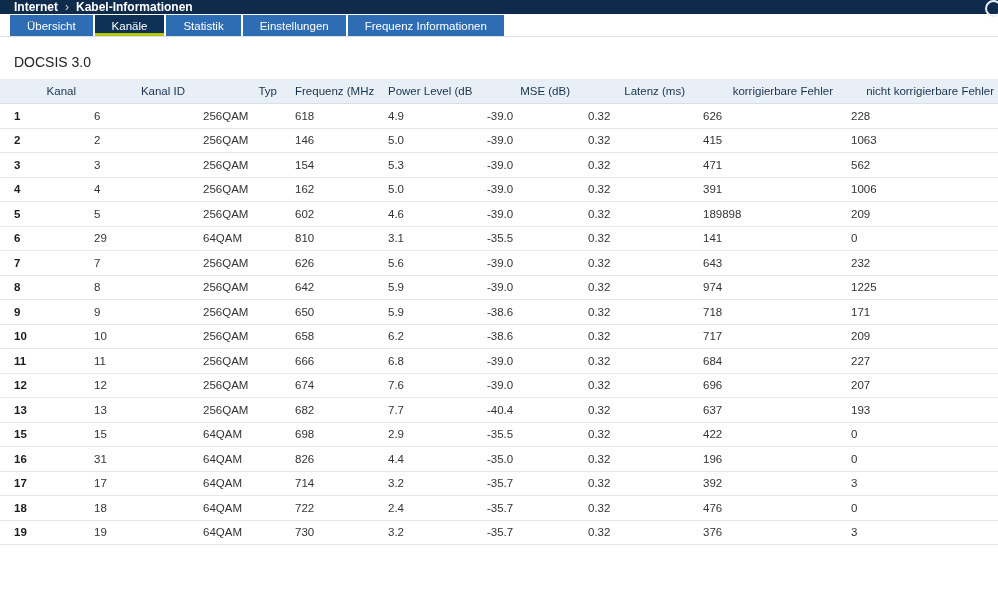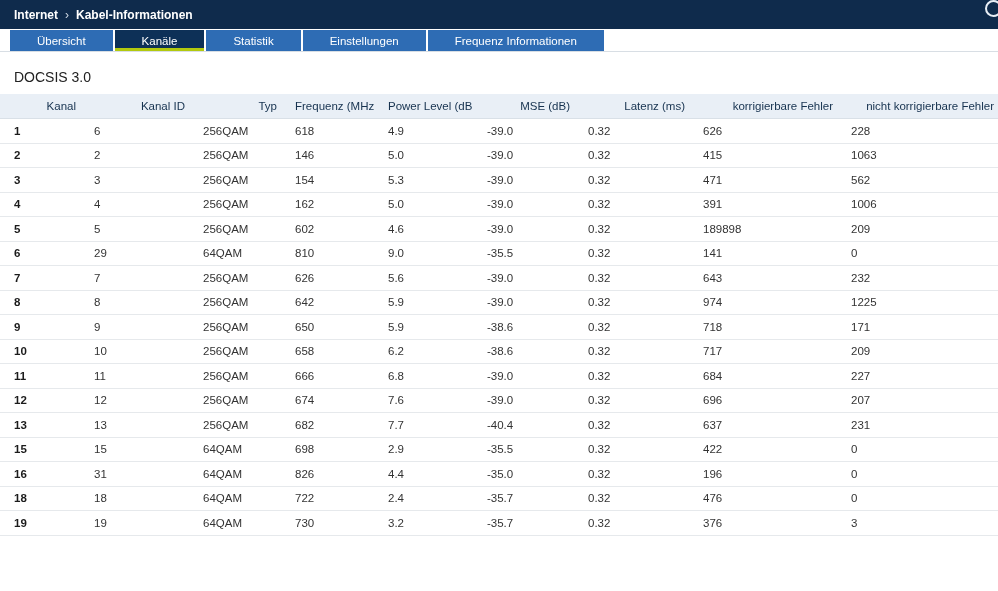--- a/index.html
+++ b/index.html
@@ -6,21 +6,21 @@
   html, body { margin: 0; padding: 0; }
   body {
     width: 998px; height: 591px;
     font-family: "Liberation Sans", sans-serif;
     background: #ffffff;
     overflow: hidden;
     position: relative;
   }
   
   .topbar {
-    height: 29px;
+    height: 14px;
     background: var(--topbar-bg, #0f2b4c);
     display: flex; align-items: center;
     padding: 0 14px;
     position: relative;
   }
   .breadcrumb { display: flex; align-items: center; gap: 7px; color: #ffffff; font-size: 12px; font-weight: bold; }
   .breadcrumb .sep { font-weight: normal; color: #cfd9e4; font-size: 12px; }
   .help-circle {
     position: absolute; right: -4px; top: 0px;
     width: 17px; height: 17px;
@@ -33,21 +33,21 @@
     background: #ffffff;
     display: flex; gap: 2px;
     padding: 1px 0 0 10px;
     border-bottom: 1px solid #d8dee4;
   }
   .tab {
     background: var(--tab-bg, #2e6cb4);
     color: #ffffff;
     font-size: 11.5px;
     display: flex; align-items: center;
-    padding: 0 27px;
+    padding: 0 17px;
     cursor: pointer;
     white-space: nowrap;
   }
   .tab.active {
     background: var(--tab-active-bg, #0d3057);
     box-shadow: inset 0 -3px 0 var(--tab-underline, #b2c90e);
   }
   
   .section-title {
     padding: 17px 14px 9px 14px;
@@ -182,21 +182,21 @@
           <td class="">-39.0</td>
           <td class="">0.32</td>
           <td class="">189898</td>
           <td class="">209</td>
         </tr>
         <tr>
           <td class="col-first">6</td>
           <td class="">29</td>
           <td class="">64QAM</td>
           <td class="">810</td>
-          <td class="">9.0</td>
+          <td class="">3.1</td>
           <td class="">-35.5</td>
           <td class="">0.32</td>
           <td class="">141</td>
           <td class="">0</td>
         </tr>
         <tr>
           <td class="col-first">7</td>
           <td class="">7</td>
           <td class="">256QAM</td>
           <td class="">626</td>
@@ -263,21 +263,21 @@
         </tr>
         <tr>
           <td class="col-first">13</td>
           <td class="">13</td>
           <td class="">256QAM</td>
           <td class="">682</td>
           <td class="">7.7</td>
           <td class="">-40.4</td>
           <td class="">0.32</td>
           <td class="">637</td>
-          <td class="">231</td>
+          <td class="">193</td>
         </tr>
         <tr>
           <td class="col-first">15</td>
           <td class="">15</td>
           <td class="">64QAM</td>
           <td class="">698</td>
           <td class="">2.9</td>
           <td class="">-35.5</td>
           <td class="">0.32</td>
           <td class="">422</td>
@@ -286,20 +286,31 @@
         <tr>
           <td class="col-first">16</td>
           <td class="">31</td>
           <td class="">64QAM</td>
           <td class="">826</td>
           <td class="">4.4</td>
           <td class="">-35.0</td>
           <td class="">0.32</td>
           <td class="">196</td>
           <td class="">0</td>
+        </tr>
+        <tr>
+          <td class="col-first">17</td>
+          <td class="">17</td>
+          <td class="">64QAM</td>
+          <td class="">714</td>
+          <td class="">3.2</td>
+          <td class="">-35.7</td>
+          <td class="">0.32</td>
+          <td class="">392</td>
+          <td class="">3</td>
         </tr>
         <tr>
           <td class="col-first">18</td>
           <td class="">18</td>
           <td class="">64QAM</td>
           <td class="">722</td>
           <td class="">2.4</td>
           <td class="">-35.7</td>
           <td class="">0.32</td>
           <td class="">476</td>

